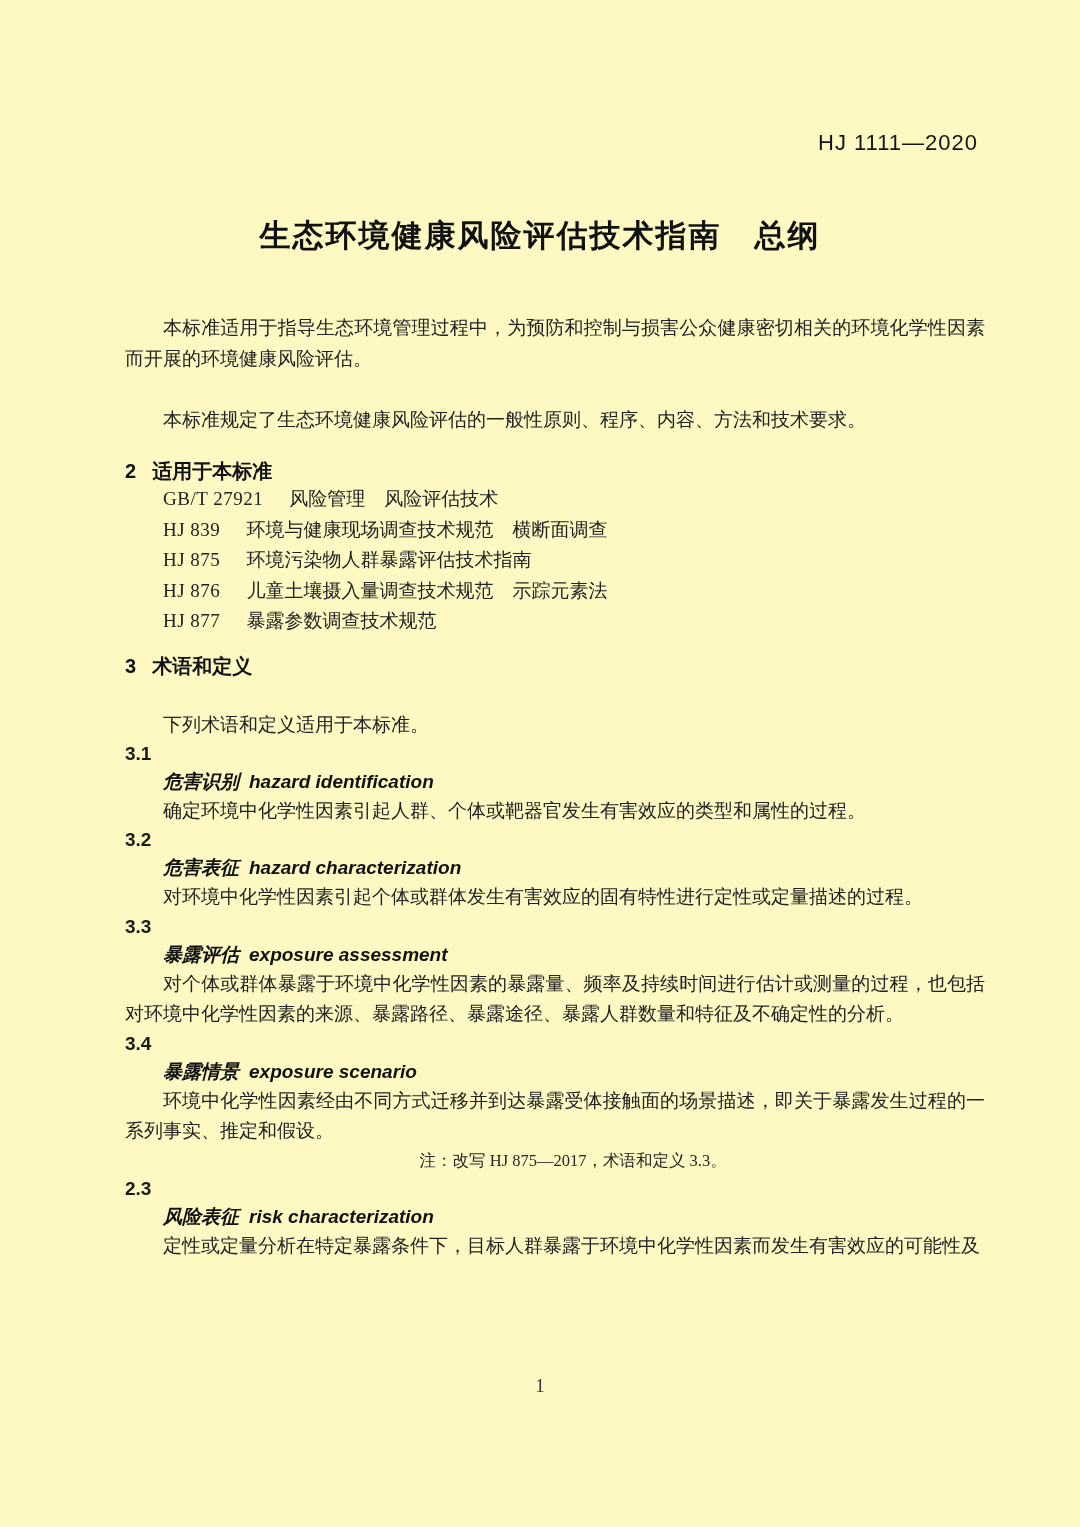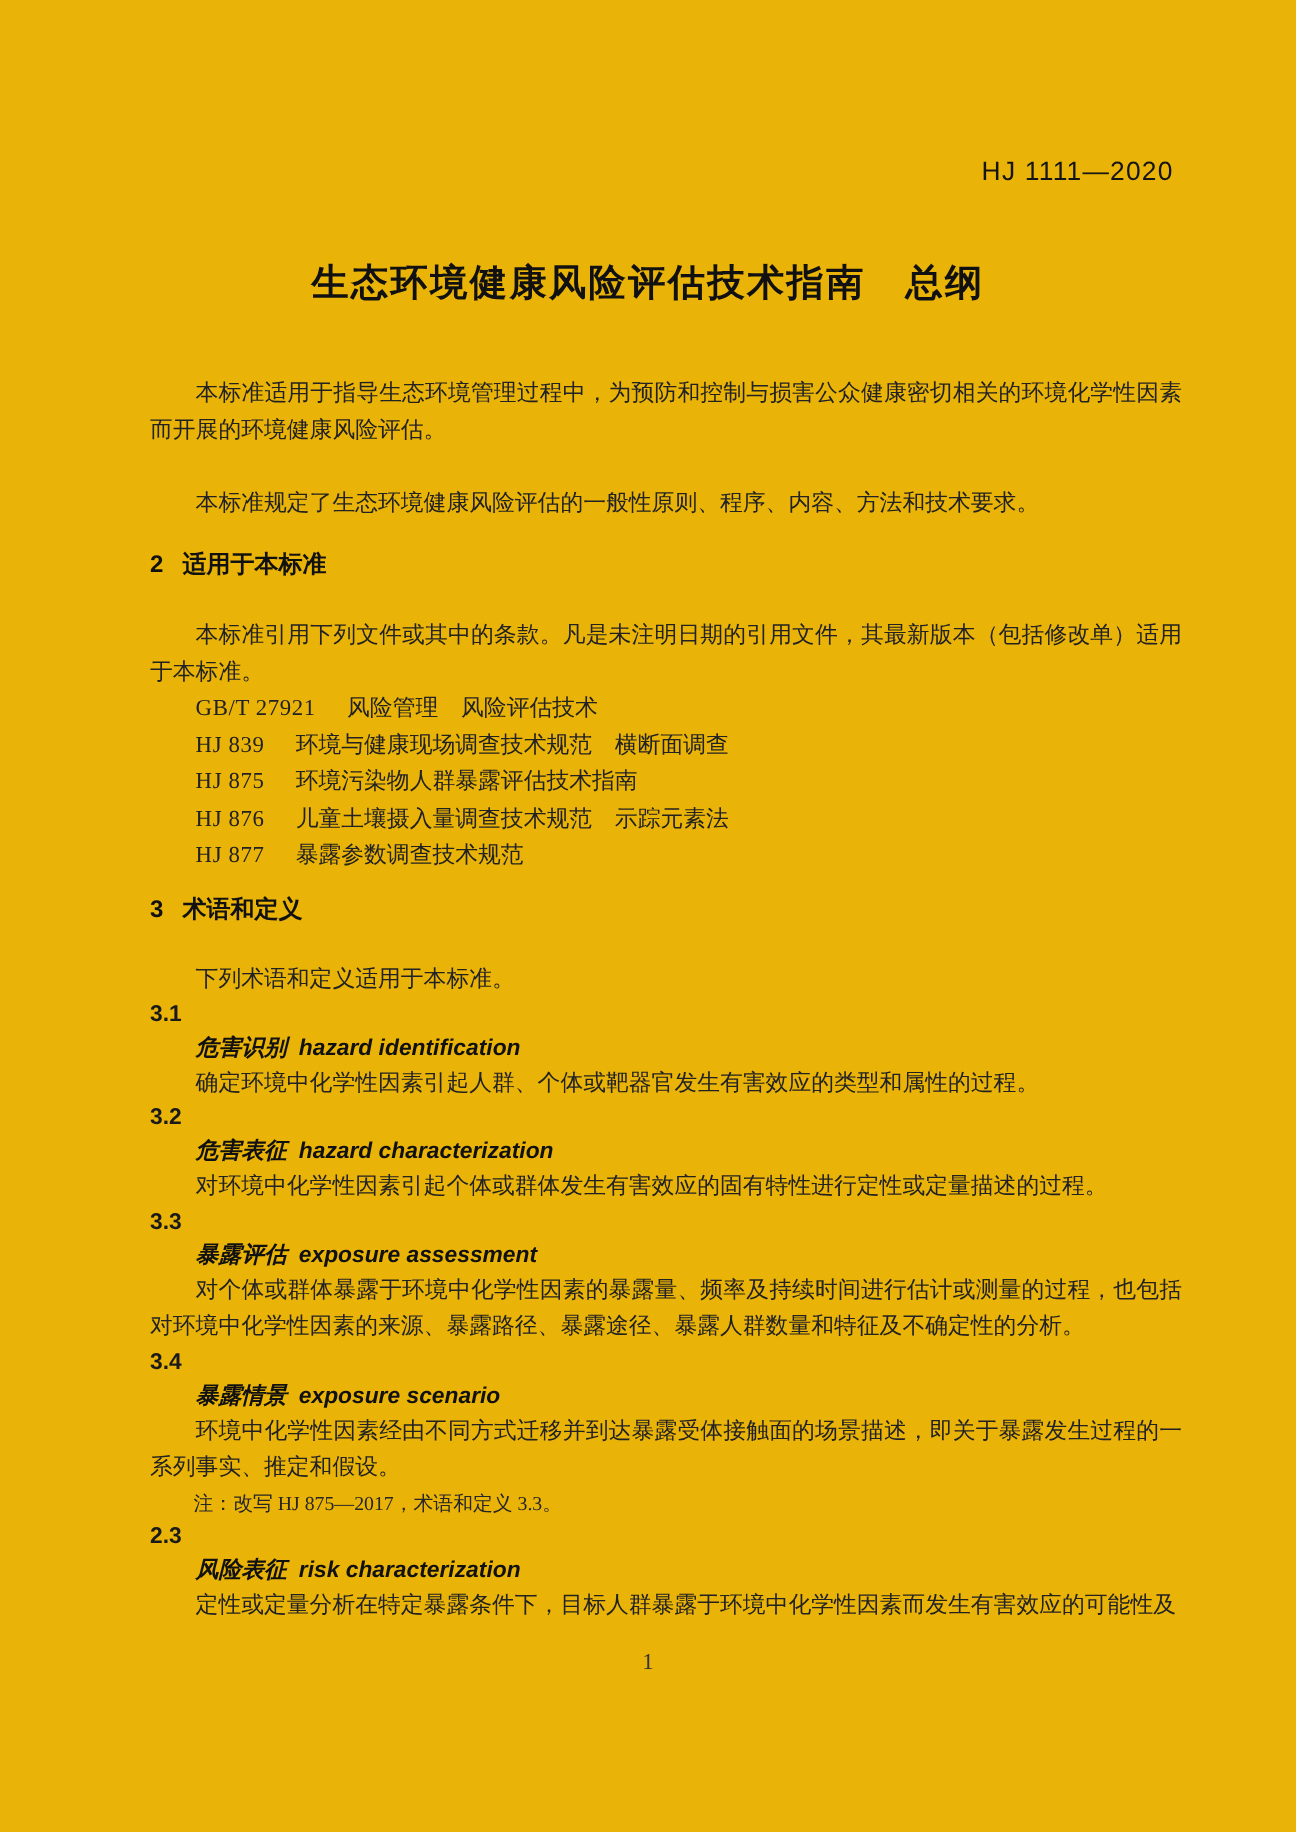--- a/index.html
+++ b/index.html
@@ -1,19 +1,19 @@
 <!DOCTYPE html>
 <html lang="zh"><head>
 <meta charset="utf-8">
 <style>
   html,body{margin:0;padding:0;background:#ffffff;}
   .page{
     position:relative;
     width:1080px;height:1527px;
-    background:#eab308;
+    background:#fef9c3;
     color:#1e1e1e;
     overflow:hidden;
     font-family:"Liberation Serif","DejaVu Serif",serif;
   }
   
   .doc-code{
     position:absolute;
     top:130px;right:102px;
     font-family:"Liberation Sans","DejaVu Sans",sans-serif;
     font-size:22px;font-weight:400;
@@ -81,21 +81,21 @@
   .term-name .en{margin-left:10px;}
   .term-def{
     margin:0;text-indent:2em;
     line-height:30.5px;
   }
   .term-note{
     margin:0;
     text-indent:2.2em;
     font-size:16.5px;
     line-height:28px;
-    text-align:left;
+    text-align:center;
     color:#262626;
   }
   .page-number{
     position:absolute;
     top:1375px;left:0;width:1080px;
     text-align:center;
     font-size:19px;
     color:#333;
   }
 </style>
@@ -109,21 +109,20 @@
   <div class="doc-title">生态环境健康风险评估技术指南　总纲</div>
 
   <div class="content">
 
     <p class="para">本标准适用于指导生态环境管理过程中，为预防和控制与损害公众健康密切相关的环境化学性因素而开展的环境健康风险评估。</p>
     <p class="para after-heading">本标准规定了生态环境健康风险评估的一般性原则、程序、内容、方法和技术要求。</p>
 
     <h2 class="section-heading s2-heading">
       <span class="num">2</span><span>适用于本标准</span>
     </h2>
-    <p class="para after-heading">本标准引用下列文件或其中的条款。凡是未注明日期的引用文件，其最新版本（包括修改单）适用于本标准。</p>
     <div class="ref-list">
       <div class="ref-item">
         <span class="ref-code">GB/T 27921</span><span class="ref-title">风险管理　风险评估技术</span>
       </div>
       <div class="ref-item">
         <span class="ref-code">HJ 839</span><span class="ref-title">环境与健康现场调查技术规范　横断面调查</span>
       </div>
       <div class="ref-item">
         <span class="ref-code">HJ 875</span><span class="ref-title">环境污染物人群暴露评估技术指南</span>
       </div>

